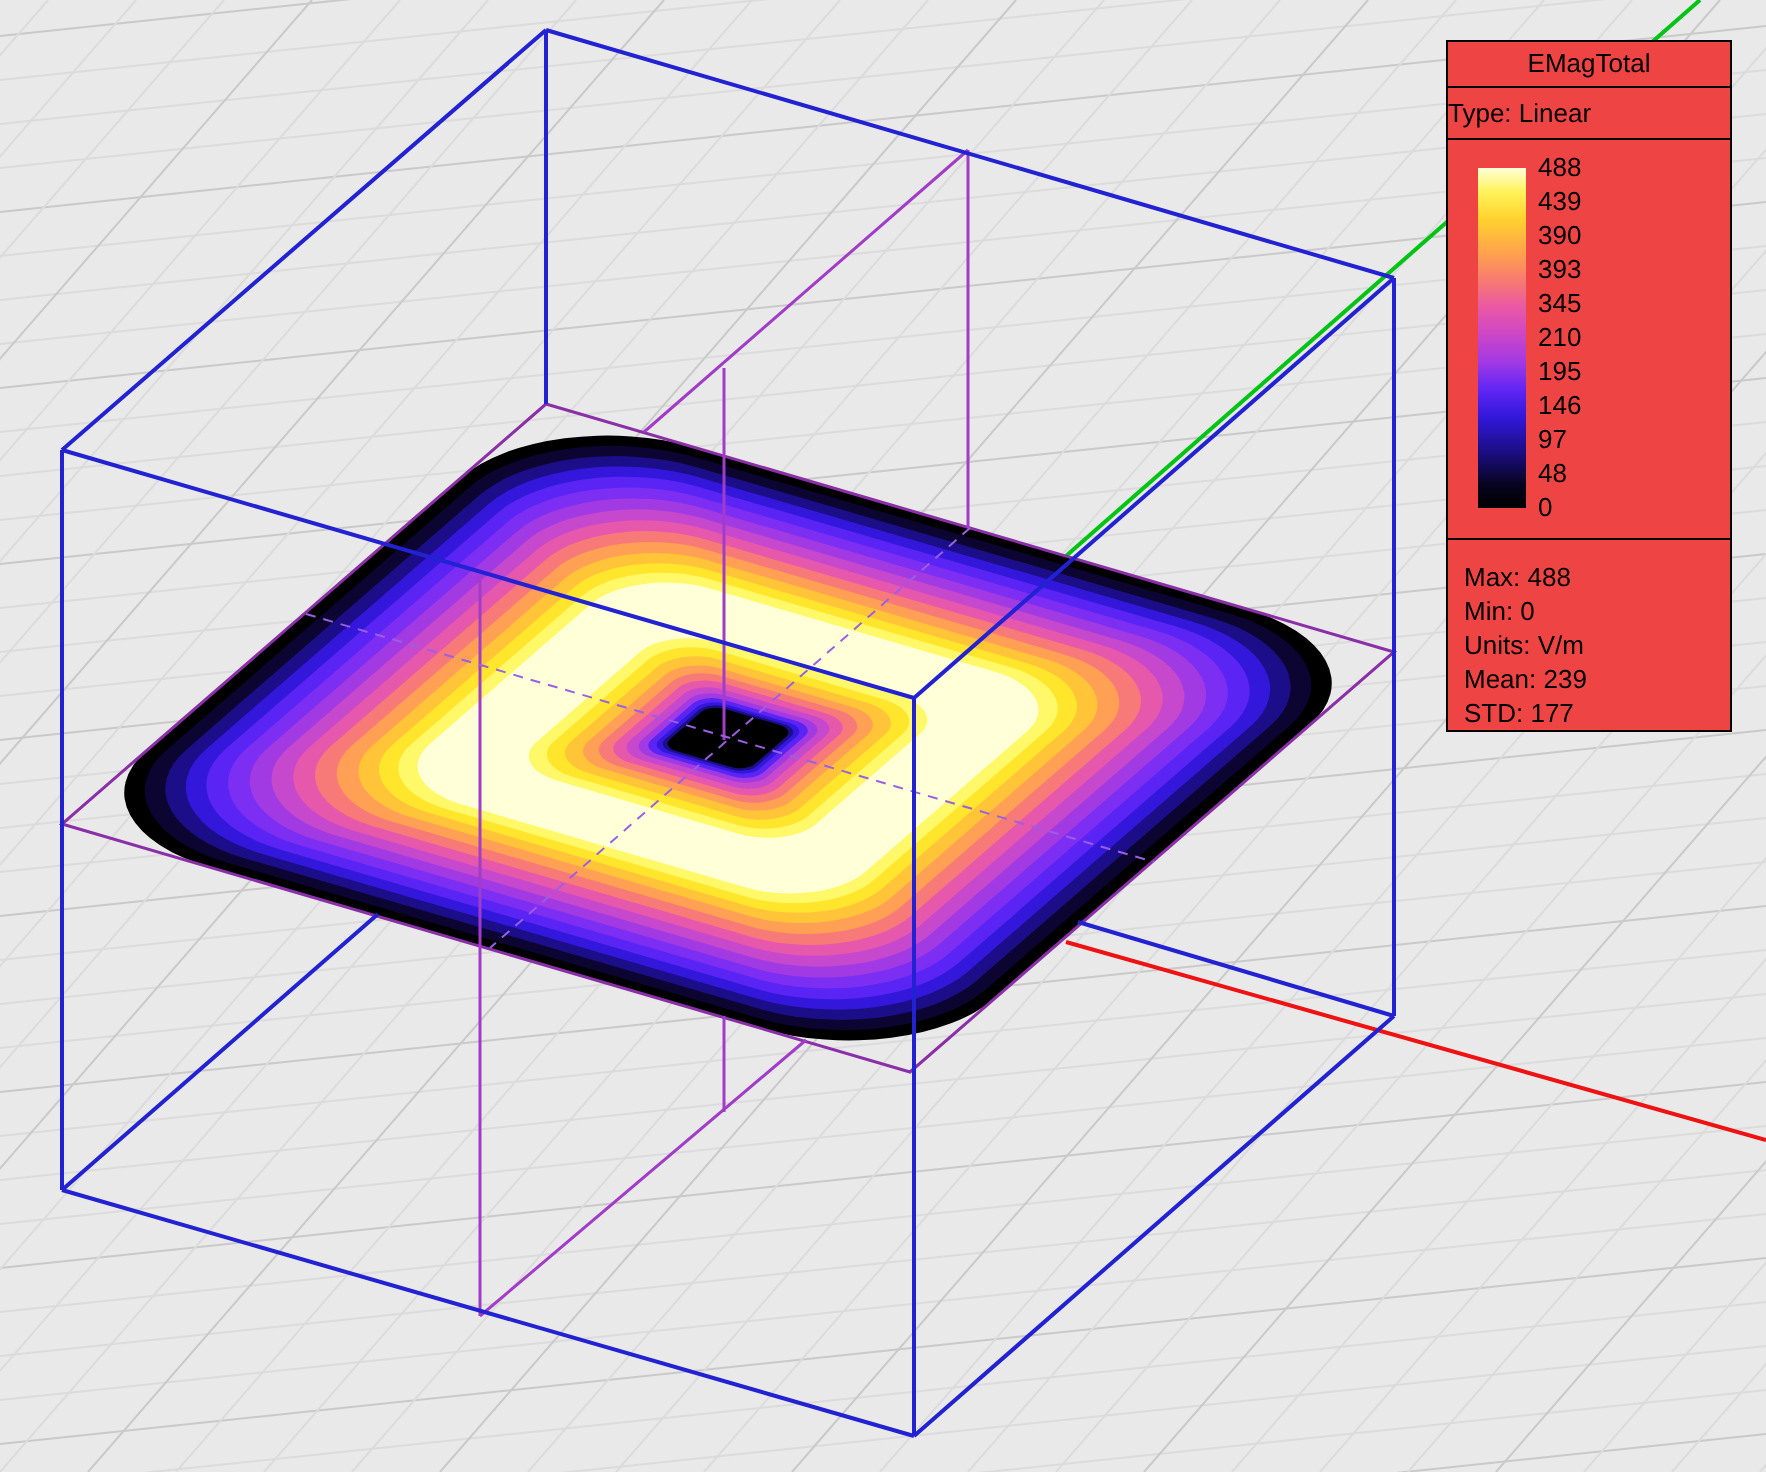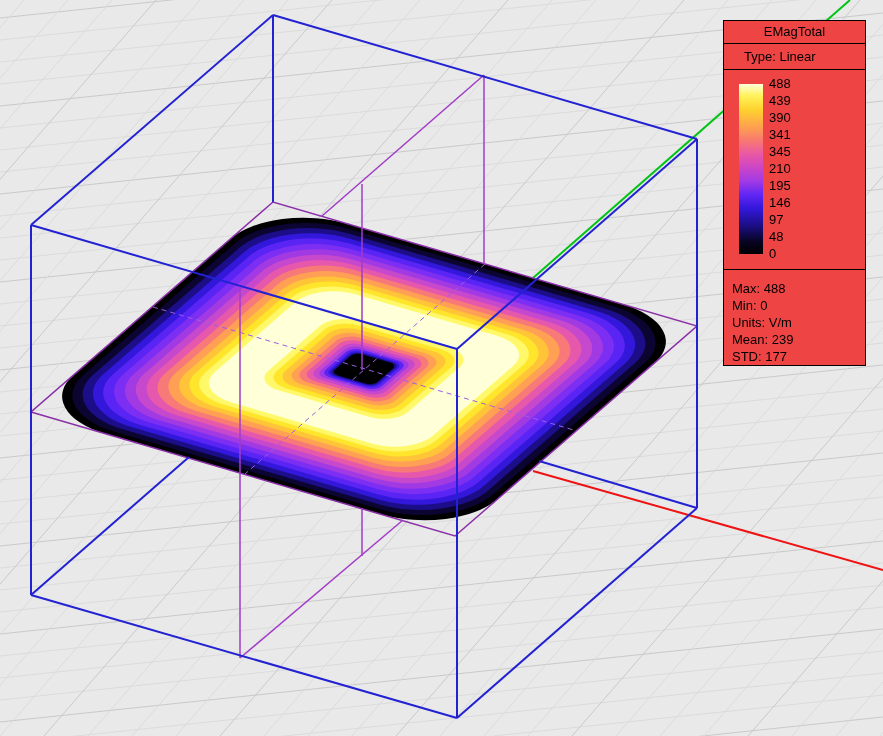--- a/index.html
+++ b/index.html
@@ -3,21 +3,21 @@
 <meta charset="utf-8">
 <style>
   html,body{margin:0;padding:0;background:#e9e9e9;}
   #app{position:relative;width:883px;height:736px;overflow:hidden;
        font-family:"Liberation Sans", sans-serif;}
   #scene{position:absolute;left:0;top:0;}
   #legend{position:absolute;background:#ef4444;border:1px solid #000;
           box-sizing:border-box;font-size:13px;color:#000;z-index:5;}
   #legend .row-title{height:22px;line-height:22px;text-align:center;
           border-bottom:1px solid #000;}
-  #legend .row-type{height:25px;line-height:25px;padding-left:20px;
+  #legend .row-type{height:25px;line-height:25px;padding-left:0;
           border-bottom:1px solid #000;}
   #legend .cbar-section{position:relative;height:199px;border-bottom:1px solid #000;}
   #legend .cbar{position:absolute;left:15px;top:14px;width:24px;height:170px;}
   #legend .ticks{position:absolute;left:45px;top:14px;width:40px;height:170px;}
   #legend .tick{position:absolute;right:0;width:40px;height:14px;line-height:14px;
           text-align:left;}
   #legend .stats{padding:10px 10px 0 8px;line-height:17px;}
 </style>
 </head>
 <body>
@@ -166,21 +166,21 @@
 
   <div id="legend" style="left: 723px; top: 20px; width: 143px;">
     <div class="row-title">EMagTotal</div>
     <div class="row-type">Type: Linear</div>
     <div class="cbar-section">
       <div class="cbar" id="cbar" style="background: linear-gradient(rgb(255, 255, 216) 0%, rgb(255, 243, 90) 7%, rgb(255, 210, 46) 15%, rgb(255, 162, 77) 25%, rgb(248, 122, 112) 33%, rgb(234, 88, 164) 41%, rgb(204, 70, 198) 49%, rgb(162, 58, 228) 57%, rgb(98, 38, 244) 65%, rgb(51, 24, 220) 73%, rgb(28, 14, 136) 83%, rgb(7, 4, 32) 93%, rgb(0, 0, 0) 100%);"></div>
       <div class="ticks" id="ticks">
           <div class="tick" style="top: -7px;">488</div>
           <div class="tick" style="top: 10px;">439</div>
           <div class="tick" style="top: 27px;">390</div>
-          <div class="tick" style="top: 44px;">341</div>
+          <div class="tick" style="top: 44px;">393</div>
           <div class="tick" style="top: 61px;">345</div>
           <div class="tick" style="top: 78px;">210</div>
           <div class="tick" style="top: 95px;">195</div>
           <div class="tick" style="top: 112px;">146</div>
           <div class="tick" style="top: 129px;">97</div>
           <div class="tick" style="top: 146px;">48</div>
           <div class="tick" style="top: 163px;">0</div>
         </div>
     </div>
     <div class="stats" id="stats">

